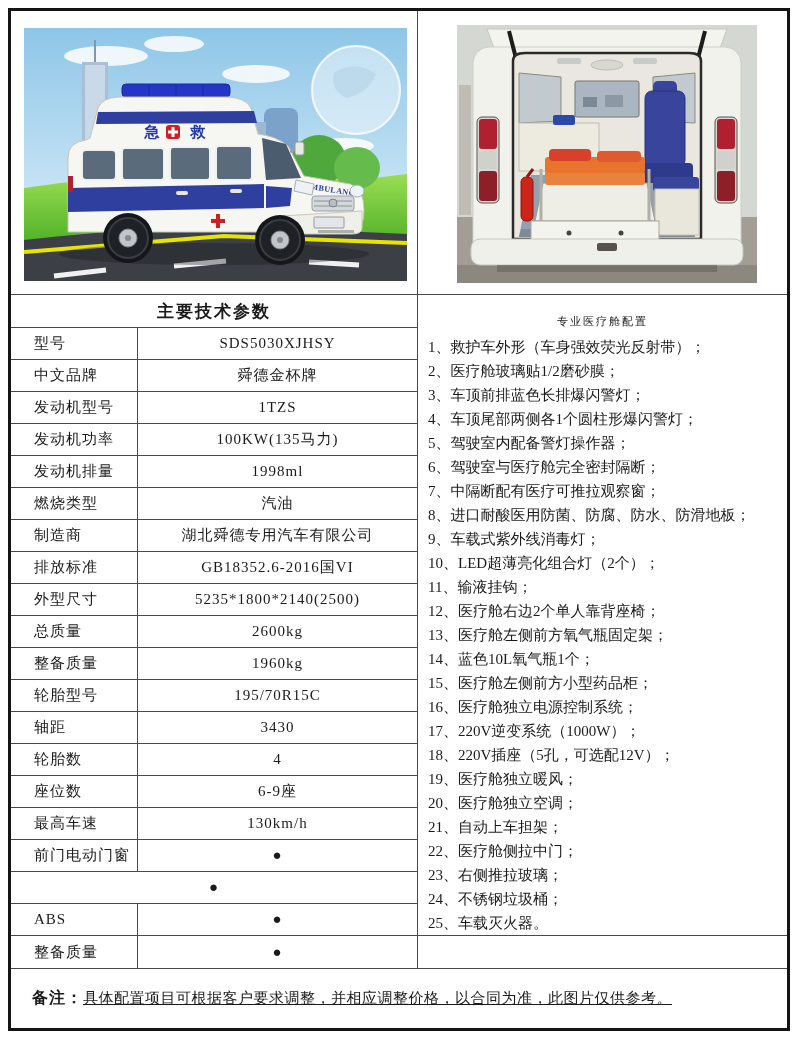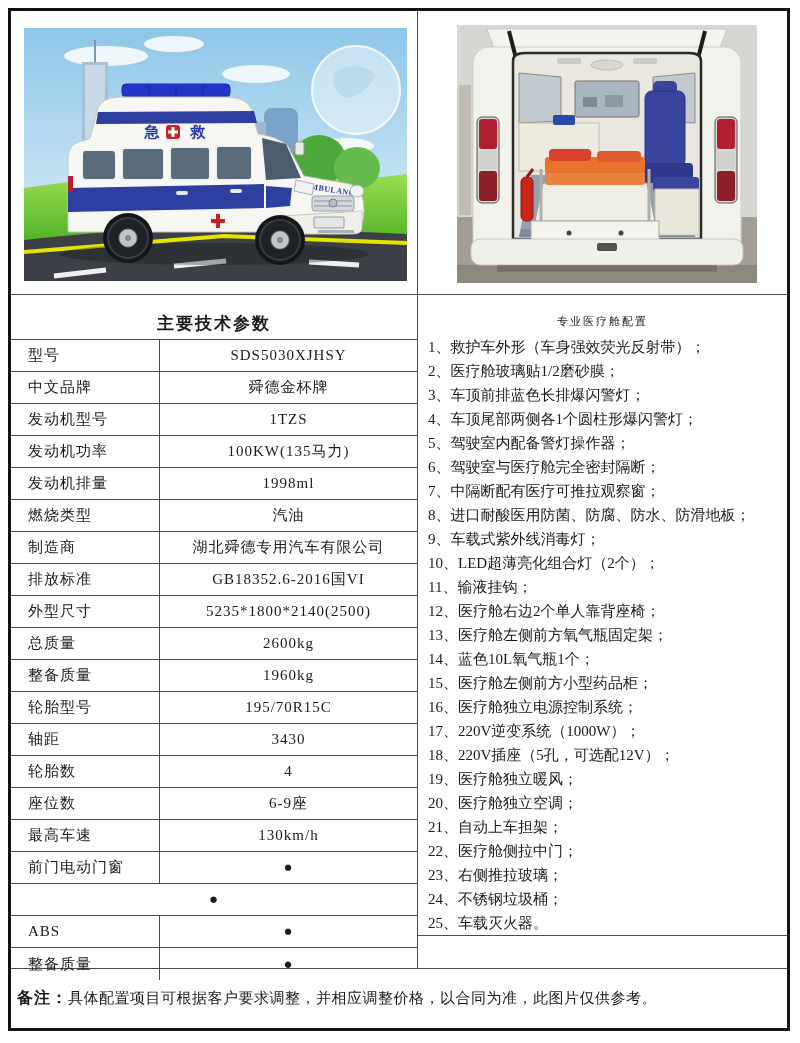--- a/index.html
+++ b/index.html
@@ -12,38 +12,38 @@
   .photos-row{height:284px;display:flex;border-bottom:1px solid #4a4a4a;}
   .photo-cell-left{width:407px;border-right:1px solid #4a4a4a;}
   .photo-cell-right{flex:1;}
   svg.exterior{display:block;margin:17px 0 0 13px;}
   svg.interior{display:block;margin:14px 0 0 39px;}
   
   .content-row{display:flex;height:673px;}
   .specs-col{width:407px;border-right:1px solid #4a4a4a;}
   .spec-header{height:33px;border-bottom:1px solid #4a4a4a;display:flex;
                align-items:center;justify-content:center;
-               font-size:17px;font-weight:bold;letter-spacing:2px;margin-top:12px;}
+               font-size:17px;font-weight:bold;letter-spacing:2px;}
   .spec-row{display:flex;height:32px;border-bottom:1px solid #4a4a4a;}
   .spec-row:last-child{border-bottom:none;}
-  .spec-label{width:149px;border-right:1px solid #4a4a4a;display:flex;
-              align-items:center;padding-left:17px;font-size:15px;letter-spacing:1px;}
+  .spec-label{width:127px;border-right:1px solid #4a4a4a;display:flex;
+              align-items:center;padding-left:23px;font-size:15px;letter-spacing:1px;}
   .spec-value{flex:1;display:flex;align-items:center;justify-content:center;
               font-size:15px;letter-spacing:1px;}
   .config-col{flex:1;display:flex;flex-direction:column;}
   .config-title{height:36px;display:flex;align-items:flex-end;justify-content:center;
                 font-size:11px;font-weight:normal;letter-spacing:2px;padding-bottom:2px;}
   .config-list{list-style:none;margin:4px 0 0 0;padding:0 6px 0 10px;}
   .config-list li{font-size:15px;line-height:24px;white-space:nowrap;overflow:hidden;}
   .config-spacer{flex:1;border-top:1px solid #4a4a4a;}
   
   .note-row{height:60px;border-top:1px solid #4a4a4a;display:flex;
-            align-items:center;padding-left:6px;font-size:16px;}
+            align-items:center;padding-left:21px;font-size:16px;}
   .note-label{font-weight:bold;letter-spacing:1px;}
-  .note-text{font-size:15px;letter-spacing:0.5px;}
+  .note-text{font-size:15px;letter-spacing:0.5px;text-decoration:underline;}
 </style>
 </head>
 <body>
 
 <div class="frame">
 
   <div class="photos-row">
     <div class="photo-cell-left">
       <svg class="exterior" width="383" height="253" viewBox="0 0 383 253">
         <defs>

